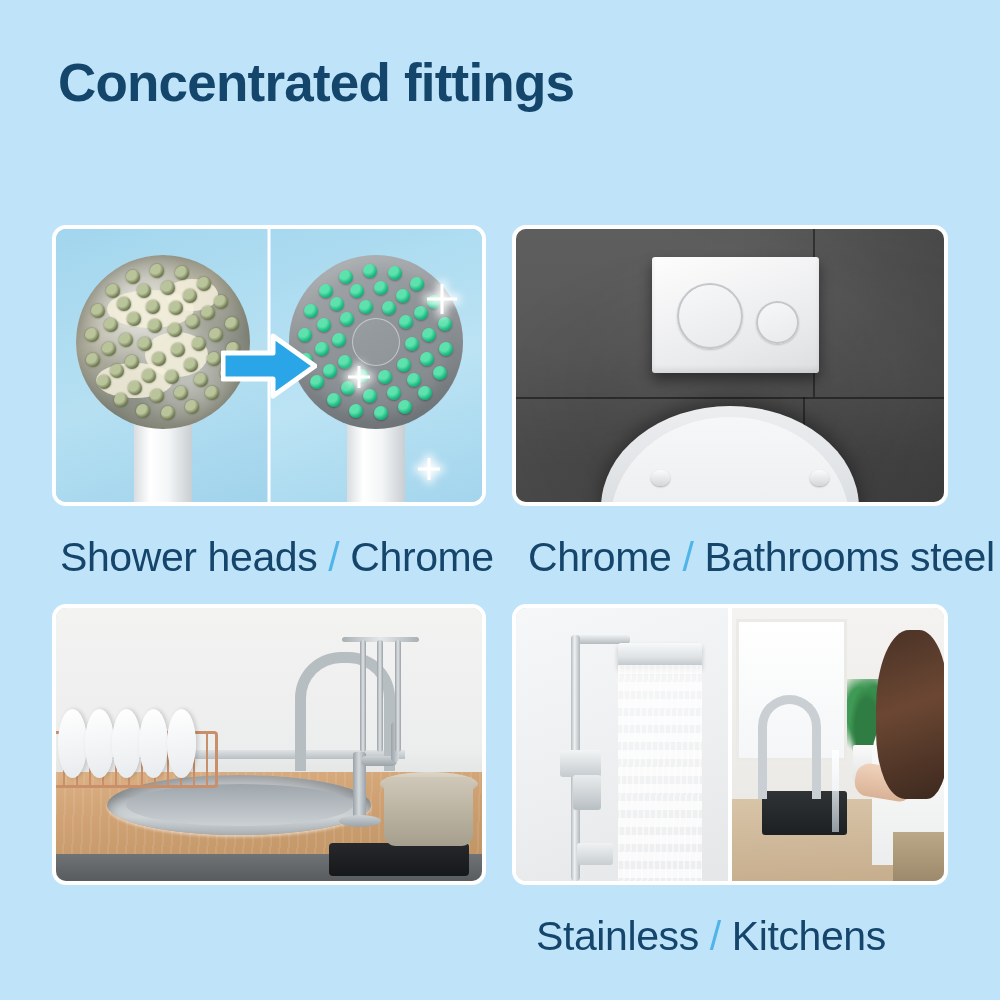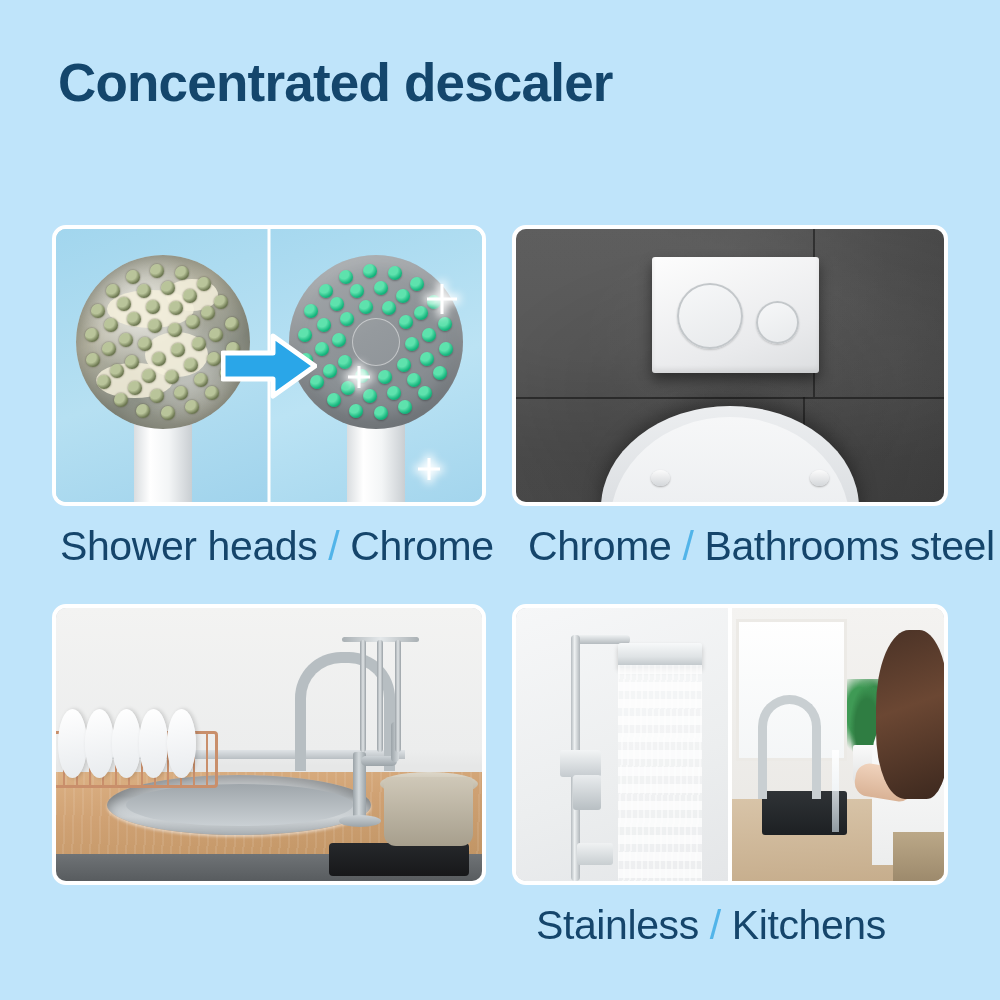--- a/index.html
+++ b/index.html
@@ -56,20 +56,21 @@
   .p3{left:52px;  top:604px; width:434px; height:281px;}
   .p4{left:512px; top:604px; width:436px; height:281px;}
 
   .caption{
     position:absolute;
     color:#15456b;
     font-size:41px;
     font-weight:normal;
     white-space:nowrap;
     letter-spacing:-0.4px;
+    margin-top:11px;
   }
   .caption .sl{color:#51b4e9;}
   .c1{left:60px;  top:523px;}
   .c2{left:528px; top:523px;}
   .c3{left:66px;  top:902px;}
   .c4{left:536px; top:902px;}
 
   
   .sh-wrap{position:absolute;inset:0;background:#a8d9ef;}
   .sh-half{position:absolute;top:0;bottom:0;width:50%;overflow:hidden;}
@@ -262,21 +263,21 @@
     border-radius:14px;background:linear-gradient(180deg,#f0d3bd,#d9b295);transform:rotate(9deg);}
   .b-person-trousers{position:absolute;right:-6%;bottom:0;width:30%;height:18%;
     background:linear-gradient(180deg,#bba888,#9d8a6c);}
 </style>
 </head>
 <body>
 
 <div class="stage">
 
   <div class="headline">
-    <span class="l1">Concentrated descaler</span>
+    <span class="l1">Concentrated fittings</span>
   </div>
 
 
   <div class="panel p1">
     <div class="sh-wrap">
 
       <div class="sh-half sh-left">
         <div class="sh-handle"></div>
         <div class="sh-disc disc-dirty">
           <div class="scale" style="left:18%;top:20%;width:50%;height:22%;"></div>

